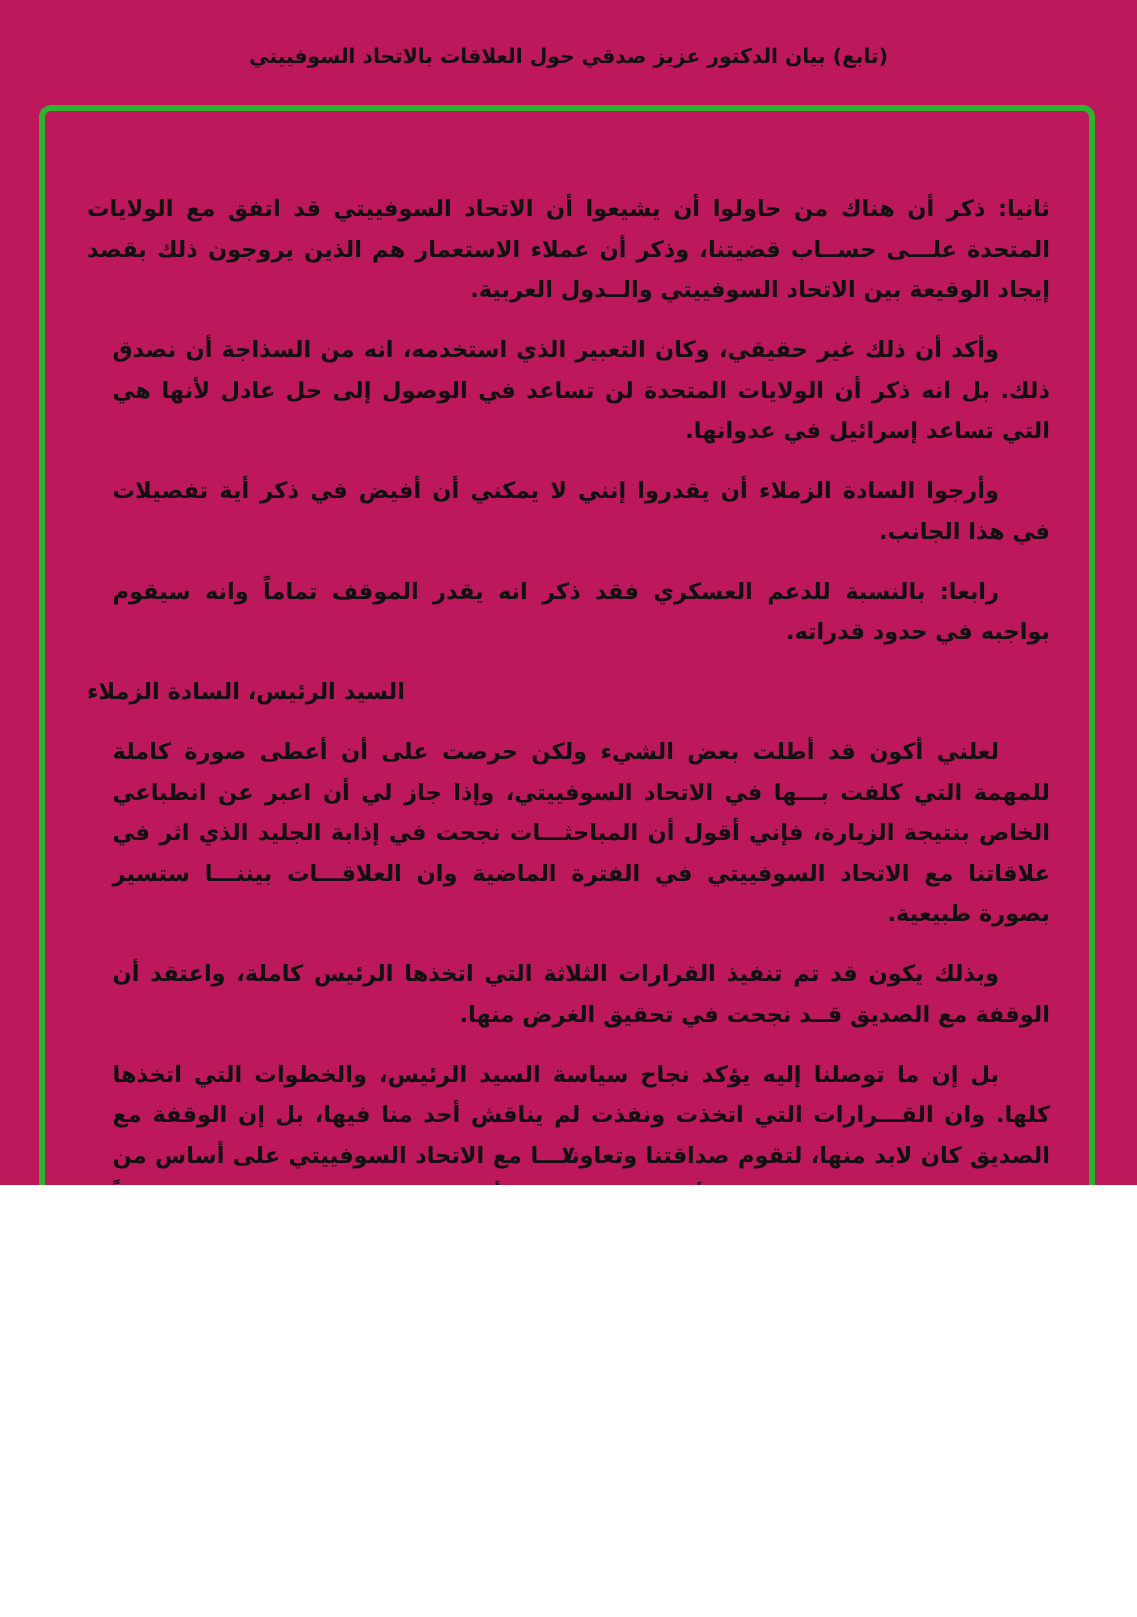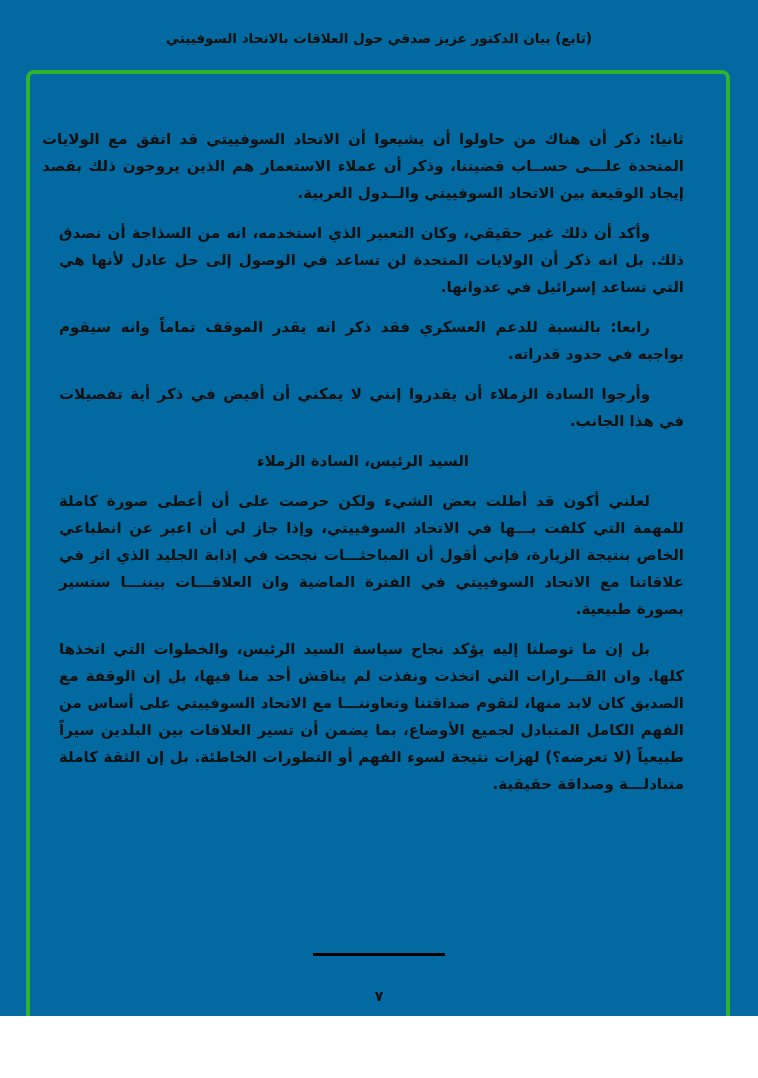--- a/index.html
+++ b/index.html
@@ -3,22 +3,22 @@
 <meta charset="utf-8">
 <style>
   html, body {
     margin: 0;
     padding: 0;
     background: #ffffff;
   }
   .page {
     position: relative;
     width: 758px;
-    height: 1016px;
-    background: #0369a1;
+    height: 790px;
+    background: #be185d;
     font-family: "DejaVu Sans", "Liberation Serif", sans-serif;
     color: #111111;
     overflow: hidden;
   }
   .header-title {
     position: absolute;
     top: 30px;
     left: 0;
     right: 0;
     text-align: center;
@@ -34,37 +34,37 @@
     width: 704px;
     height: 968px;
     box-sizing: border-box;
     border: 4px solid #2db32d;
     border-radius: 8px;
     background: transparent;
   }
   .content {
     position: absolute;
     top: 126px;
-    right: 74px;
+    right: 58px;
     width: 642px;
     direction: rtl;
     text-align: justify;
     font-size: 15px;
     font-weight: bold;
     line-height: 1.8;
   }
   .content p {
     margin: 0 0 13px 0;
   }
   .content p.indent {
     text-indent: 34px;
     margin-left: 17px;
   }
   .content p.no-justify {
-    text-align: center;
+    text-align: left;
   }
   .separator {
     position: absolute;
     top: 953px;
     left: 50%;
     transform: translateX(-50%);
     width: 132px;
     height: 0;
     border-top: 3px solid #000000;
   }
@@ -83,24 +83,25 @@
 
 <div class="page">
 
   <div class="header-title">(تابع) بيان الدكتور عزيز صدقي حول العلاقات بالاتحاد السوفييتي</div>
 
   <div class="frame"></div>
 
   <div class="content">
     <p>ثانيا: ذكر أن هناك من حاولوا أن يشيعوا أن الاتحاد السوفييتي قد اتفق مع الولايات المتحدة علـــى حســاب قضيتنا، وذكر أن عملاء الاستعمار هم الذين يروجون ذلك بقصد إيجاد الوقيعة بين الاتحاد السوفييتي والــدول العربية.</p>
     <p class="indent">وأكد أن ذلك غير حقيقي، وكان التعبير الذي استخدمه، انه من السذاجة أن نصدق ذلك. بل انه ذكر أن الولايات المتحدة لن تساعد في الوصول إلى حل عادل لأنها هي التي تساعد إسرائيل في عدوانها.</p>
+    <p class="indent">وأرجوا السادة الزملاء أن يقدروا إنني لا يمكني أن أفيض في ذكر أية تفصيلات في هذا الجانب.</p>
     <p class="indent">رابعا: بالنسبة للدعم العسكري فقد ذكر انه يقدر الموقف تماماً وانه سيقوم بواجبه في حدود قدراته.</p>
-    <p class="indent">وأرجوا السادة الزملاء أن يقدروا إنني لا يمكني أن أفيض في ذكر أية تفصيلات في هذا الجانب.</p>
     <p class="no-justify">السيد الرئيس، السادة الزملاء</p>
     <p class="indent">لعلني أكون قد أطلت بعض الشيء ولكن حرصت على أن أعطى صورة كاملة للمهمة التي كلفت بـــها في الاتحاد السوفييتي، وإذا جاز لي أن اعبر عن انطباعي الخاص بنتيجة الزيارة، فإني أقول أن المباحثـــات نجحت في إذابة الجليد الذي اثر في علاقاتنا مع الاتحاد السوفييتي في الفترة الماضية وان العلاقـــات بيننـــا ستسير بصورة طبيعية.</p>
+    <p class="indent">وبذلك يكون قد تم تنفيذ القرارات الثلاثة التي اتخذها الرئيس كاملة، واعتقد أن الوقفة مع الصديق قــد نجحت في تحقيق الغرض منها.</p>
     <p class="indent">بل إن ما توصلنا إليه يؤكد نجاح سياسة السيد الرئيس، والخطوات التي اتخذها كلها. وان القـــرارات التي اتخذت ونفذت لم يناقش أحد منا فيها، بل إن الوقفة مع الصديق كان لابد منها، لتقوم صداقتنا وتعاوننـــا مع الاتحاد السوفييتي على أساس من الفهم الكامل المتبادل لجميع الأوضاع، بما يضمن أن تسير العلاقات بين البلدين سيراً طبيعياً (لا تعرضه؟) لهزات نتيجة لسوء الفهم أو التطورات الخاطئة. بل إن الثقة كاملة متبادلـــة وصداقة حقيقية.</p>
   </div>
 
   <div class="separator"></div>
 
   <div class="page-number">٧</div>
 
 </div>
 
 </body></html>

